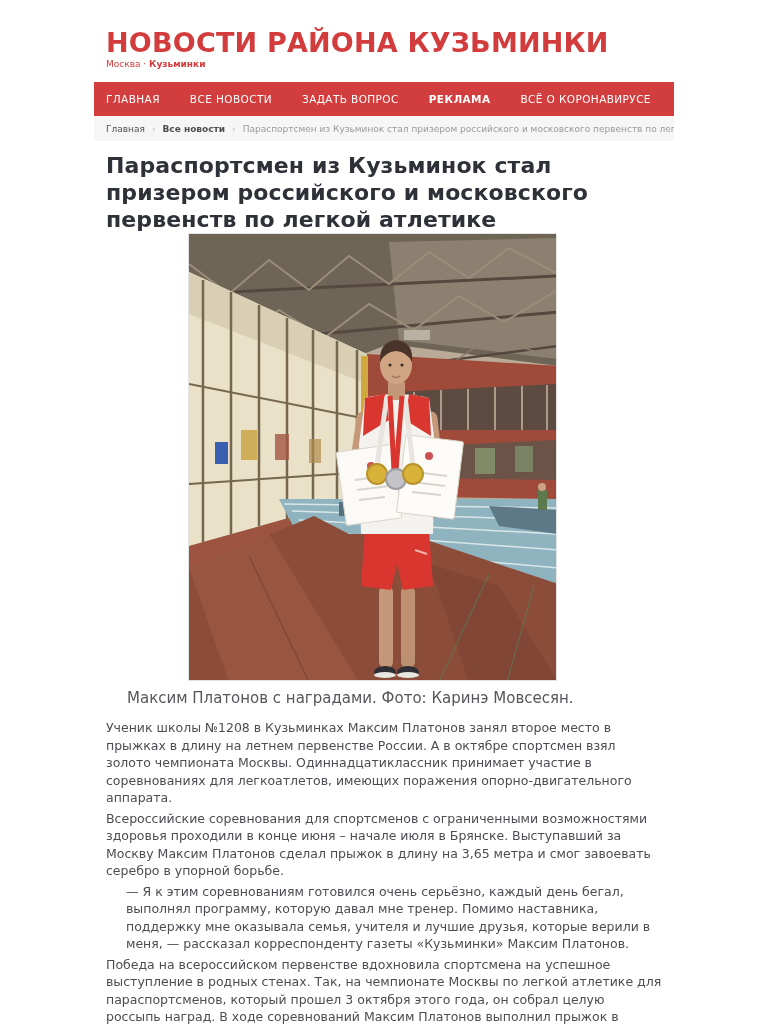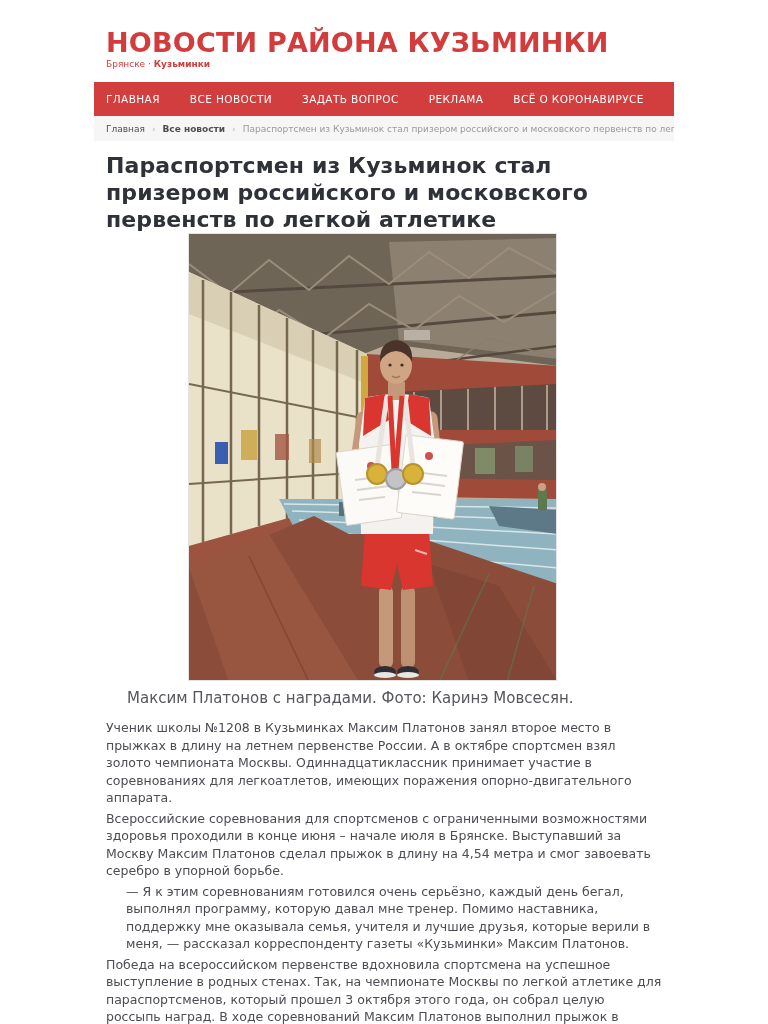--- a/index.html
+++ b/index.html
@@ -17,21 +17,21 @@
   .logo .light { font-weight:700; }
   .logo .bold  { font-weight:700; }
   .tagline { font-size:9px; color:#d23c3c; margin-top:1px; }
   .tagline .bold { font-weight:700; }
 
   
   .nav { margin-top:13px; background:#d23d3d; height:34px; display:flex; align-items:center;
          gap:30px; padding:0 12px; }
   .nav-item { color:#ffffff; font-size:10.5px; letter-spacing:.4px; font-weight:400;
               cursor:pointer; white-space:nowrap; }
-  .nav-item.active { font-weight:400; }
+  .nav-item.active { font-weight:700; }
 
   
   .breadcrumb { background:#f6f6f6; height:25px; display:flex; align-items:center;
                 padding:0 12px; font-size:9px; color:#9a9a9a; gap:7px; white-space:nowrap; overflow:hidden; }
   .crumb-link { color:#4e4e52; cursor:pointer; }
   .crumb-link.b { font-weight:700; }
   .crumb-sep { color:#b5b5b5; font-size:9px; }
   .crumb-current { color:#9a9a9a; }
 
   
@@ -56,21 +56,21 @@
 </head>
 <body>
 
 <div class="container">
 
   <header class="site-header">
     <div class="logo">
       <span class="light">НОВОСТИ </span><span class="bold">РАЙОНА КУЗЬМИНКИ</span>
     </div>
     <div class="tagline">
-      <span>Брянске · </span><span class="bold">Кузьминки</span>
+      <span>Москва · </span><span class="bold">Кузьминки</span>
     </div>
   </header>
 
   <nav class="nav">
     <span class="nav-item">ГЛАВНАЯ</span>
     <span class="nav-item">ВСЕ НОВОСТИ</span>
     <span class="nav-item">ЗАДАТЬ ВОПРОС</span>
     <span class="nav-item active">РЕКЛАМА</span>
     <span class="nav-item">ВСЁ О КОРОНАВИРУСЕ</span>
   </nav>
@@ -219,20 +219,20 @@
               <circle cx="224" cy="240" r="10" fill="#d9b23a" stroke="#b8922c" stroke-width="2"></circle>
             </g>
           </g>
         </svg>
       </div>
       <figcaption class="caption">Максим Платонов с наградами. Фото: Каринэ Мовсесян.</figcaption>
     </figure>
 
     <div class="body-text">
       <p>Ученик школы №1208 в Кузьминках Максим Платонов занял второе место в прыжках в длину на летнем первенстве России. А в октябре спортсмен взял золото чемпионата Москвы. Одиннадцатиклассник принимает участие в соревнованиях для легкоатлетов, имеющих поражения опорно-двигательного аппарата.</p>
-      <p>Всероссийские соревнования для спортсменов с ограниченными возможностями здоровья проходили в конце июня – начале июля в Брянске. Выступавший за Москву Максим Платонов сделал прыжок в длину на 4,54 метра и смог завоевать серебро в упорной борьбе.</p>
+      <p>Всероссийские соревнования для спортсменов с ограниченными возможностями здоровья проходили в конце июня – начале июля в Брянске. Выступавший за Москву Максим Платонов сделал прыжок в длину на 3,65 метра и смог завоевать серебро в упорной борьбе.</p>
       <p class="quote">— Я к этим соревнованиям готовился очень серьёзно, каждый день бегал, выполнял программу, которую давал мне тренер. Помимо наставника, поддержку мне оказывала семья, учителя и лучшие друзья, которые верили в меня, — рассказал корреспонденту газеты «Кузьминки» Максим Платонов.</p>
       <p>Победа на всероссийском первенстве вдохновила спортсмена на успешное выступление в родных стенах. Так, на чемпионате Москвы по легкой атлетике для параспортсменов, который прошел 3 октября этого года, он собрал целую россыпь наград. В ходе соревнований Максим Платонов выполнил прыжок в длину на 4,44 метра и занял первое место.</p>
 
     </div>
 
   </article>
 </div>
 
 </body></html>

